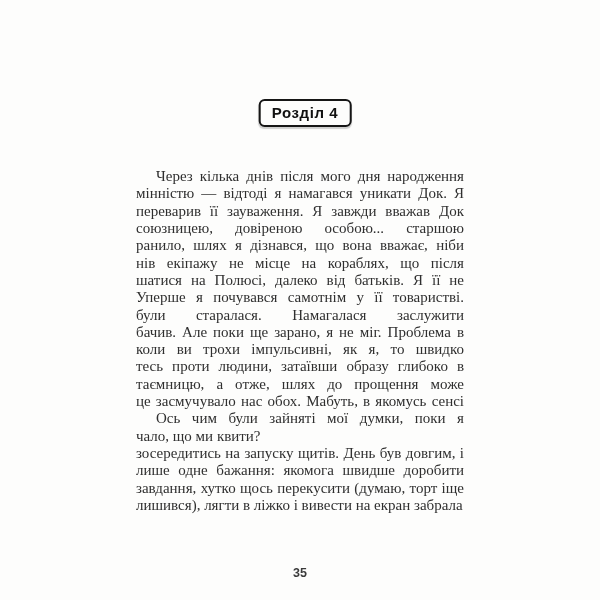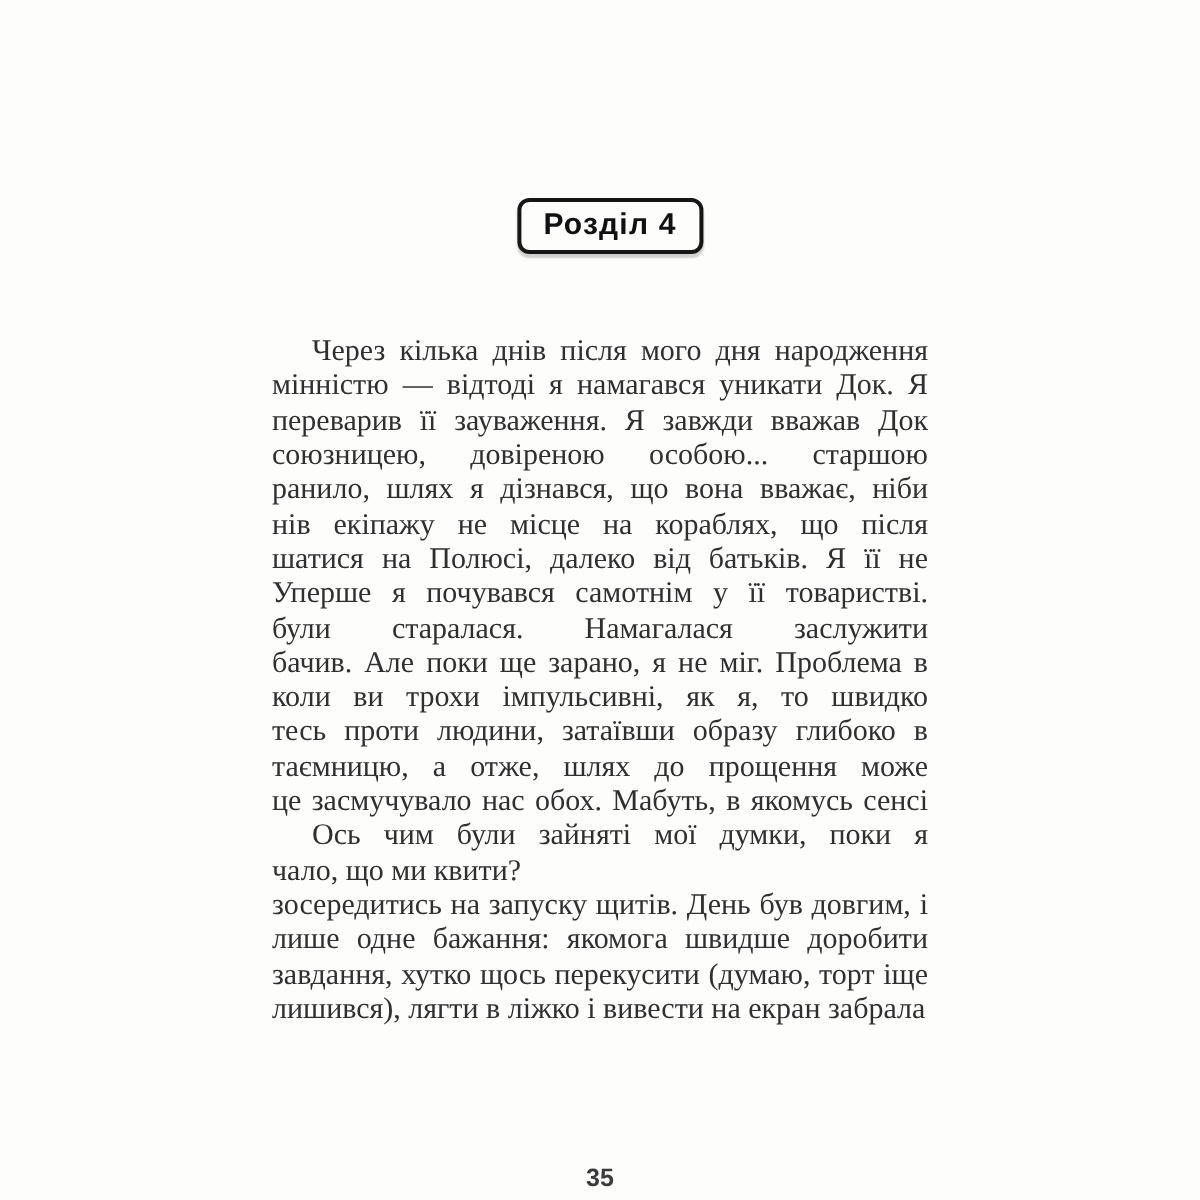--- a/index.html
+++ b/index.html
@@ -37,21 +37,21 @@
   .line{
     height:17.32px;overflow:hidden;
     text-align:justify;text-align-last:justify;
   }
   .line.para-first{text-indent:20px;}
   .line.para-last{text-align-last:left;}
   .page-number{
     position:absolute;top:566px;left:0;width:100%;
     text-align:center;
     font-family:"Liberation Sans", sans-serif;
-    font-weight:700;font-size:12.5px;color:#3a3a3a;margin-top:16px;
+    font-weight:700;font-size:12.5px;color:#3a3a3a;
   }
 </style>
 </head>
 <body>
 
 <div class="page">
 
   <div class="chapter-box">
     <span>Розділ 4</span>
   </div>

